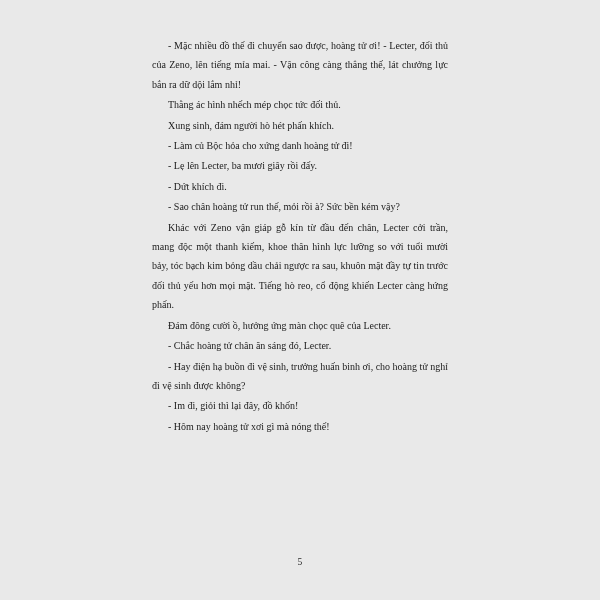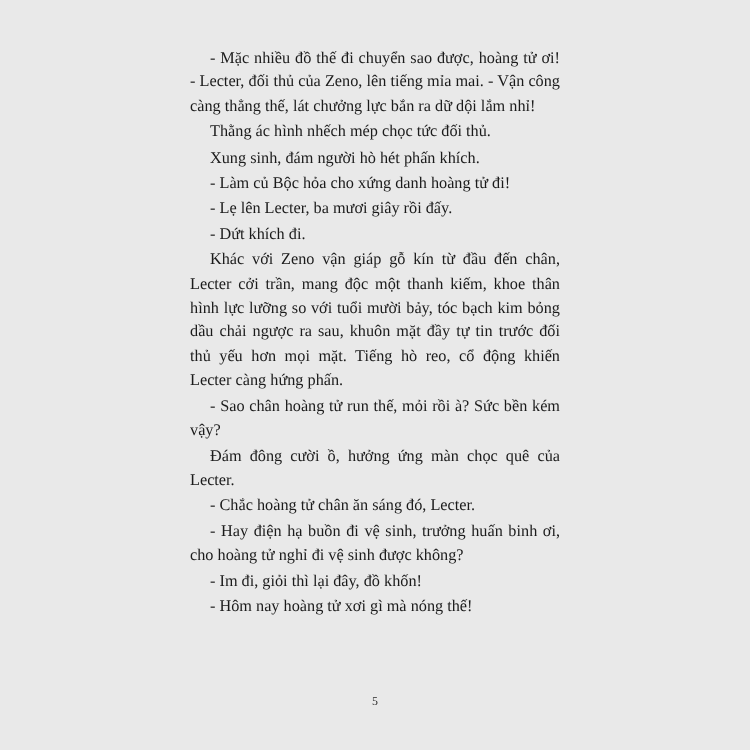--- a/index.html
+++ b/index.html
@@ -21,21 +21,21 @@
     box-sizing: border-box;
   }
   .text-column {
     position: absolute;
     left: 152px;
     top: 36px;
     width: 296px;
   }
   .para {
     margin: 0 0 1px 0;
-    font-size: 13px;
+    font-size: 10px;
     line-height: 19.4px;
     color: #1b1b1b;
     text-align: justify;
     text-justify: inter-word;
   }
   .para.indent {
     text-indent: 16px;
   }
   .folio {
     position: absolute;
@@ -52,22 +52,22 @@
 <body>
 
 <div class="page">
   <div class="text-column">
     <p class="para indent">- Mặc nhiều đồ thế đi chuyển sao được, hoàng tử ơi! - Lecter, đối thủ của Zeno, lên tiếng mỉa mai. - Vận công càng thẳng thế, lát chưởng lực bắn ra dữ dội lắm nhỉ!</p>
     <p class="para indent">Thằng ác hình nhếch mép chọc tức đối thủ.</p>
     <p class="para indent">Xung sinh, đám người hò hét phấn khích.</p>
     <p class="para indent">- Làm củ Bộc hỏa cho xứng danh hoàng tử đi!</p>
     <p class="para indent">- Lẹ lên Lecter, ba mươi giây rồi đấy.</p>
     <p class="para indent">- Dứt khích đi.</p>
+    <p class="para indent">- Sao chân hoàng tử run thế, mỏi rồi à? Sức bền kém vậy?</p>
     <p class="para indent">Khác với Zeno vận giáp gỗ kín từ đầu đến chân, Lecter cởi trần, mang độc một thanh kiếm, khoe thân hình lực lưỡng so với tuổi mười bảy, tóc bạch kim bỏng dầu chải ngược ra sau, khuôn mặt đầy tự tin trước đối thủ yếu hơn mọi mặt. Tiếng hò reo, cổ động khiến Lecter càng hứng phấn.</p>
-    <p class="para indent">- Sao chân hoàng tử run thế, mỏi rồi à? Sức bền kém vậy?</p>
     <p class="para indent">Đám đông cười ồ, hưởng ứng màn chọc quê của Lecter.</p>
     <p class="para indent">- Chắc hoàng tử chân ăn sáng đó, Lecter.</p>
     <p class="para indent">- Hay điện hạ buồn đi vệ sinh, trưởng huấn binh ơi, cho hoàng tử nghỉ đi vệ sinh được không?</p>
     <p class="para indent">- Im đi, giỏi thì lại đây, đồ khốn!</p>
     <p class="para indent">- Hôm nay hoàng tử xơi gì mà nóng thế!</p>
   </div>
   <div class="folio">5</div>
 </div>
 
 </body></html>

